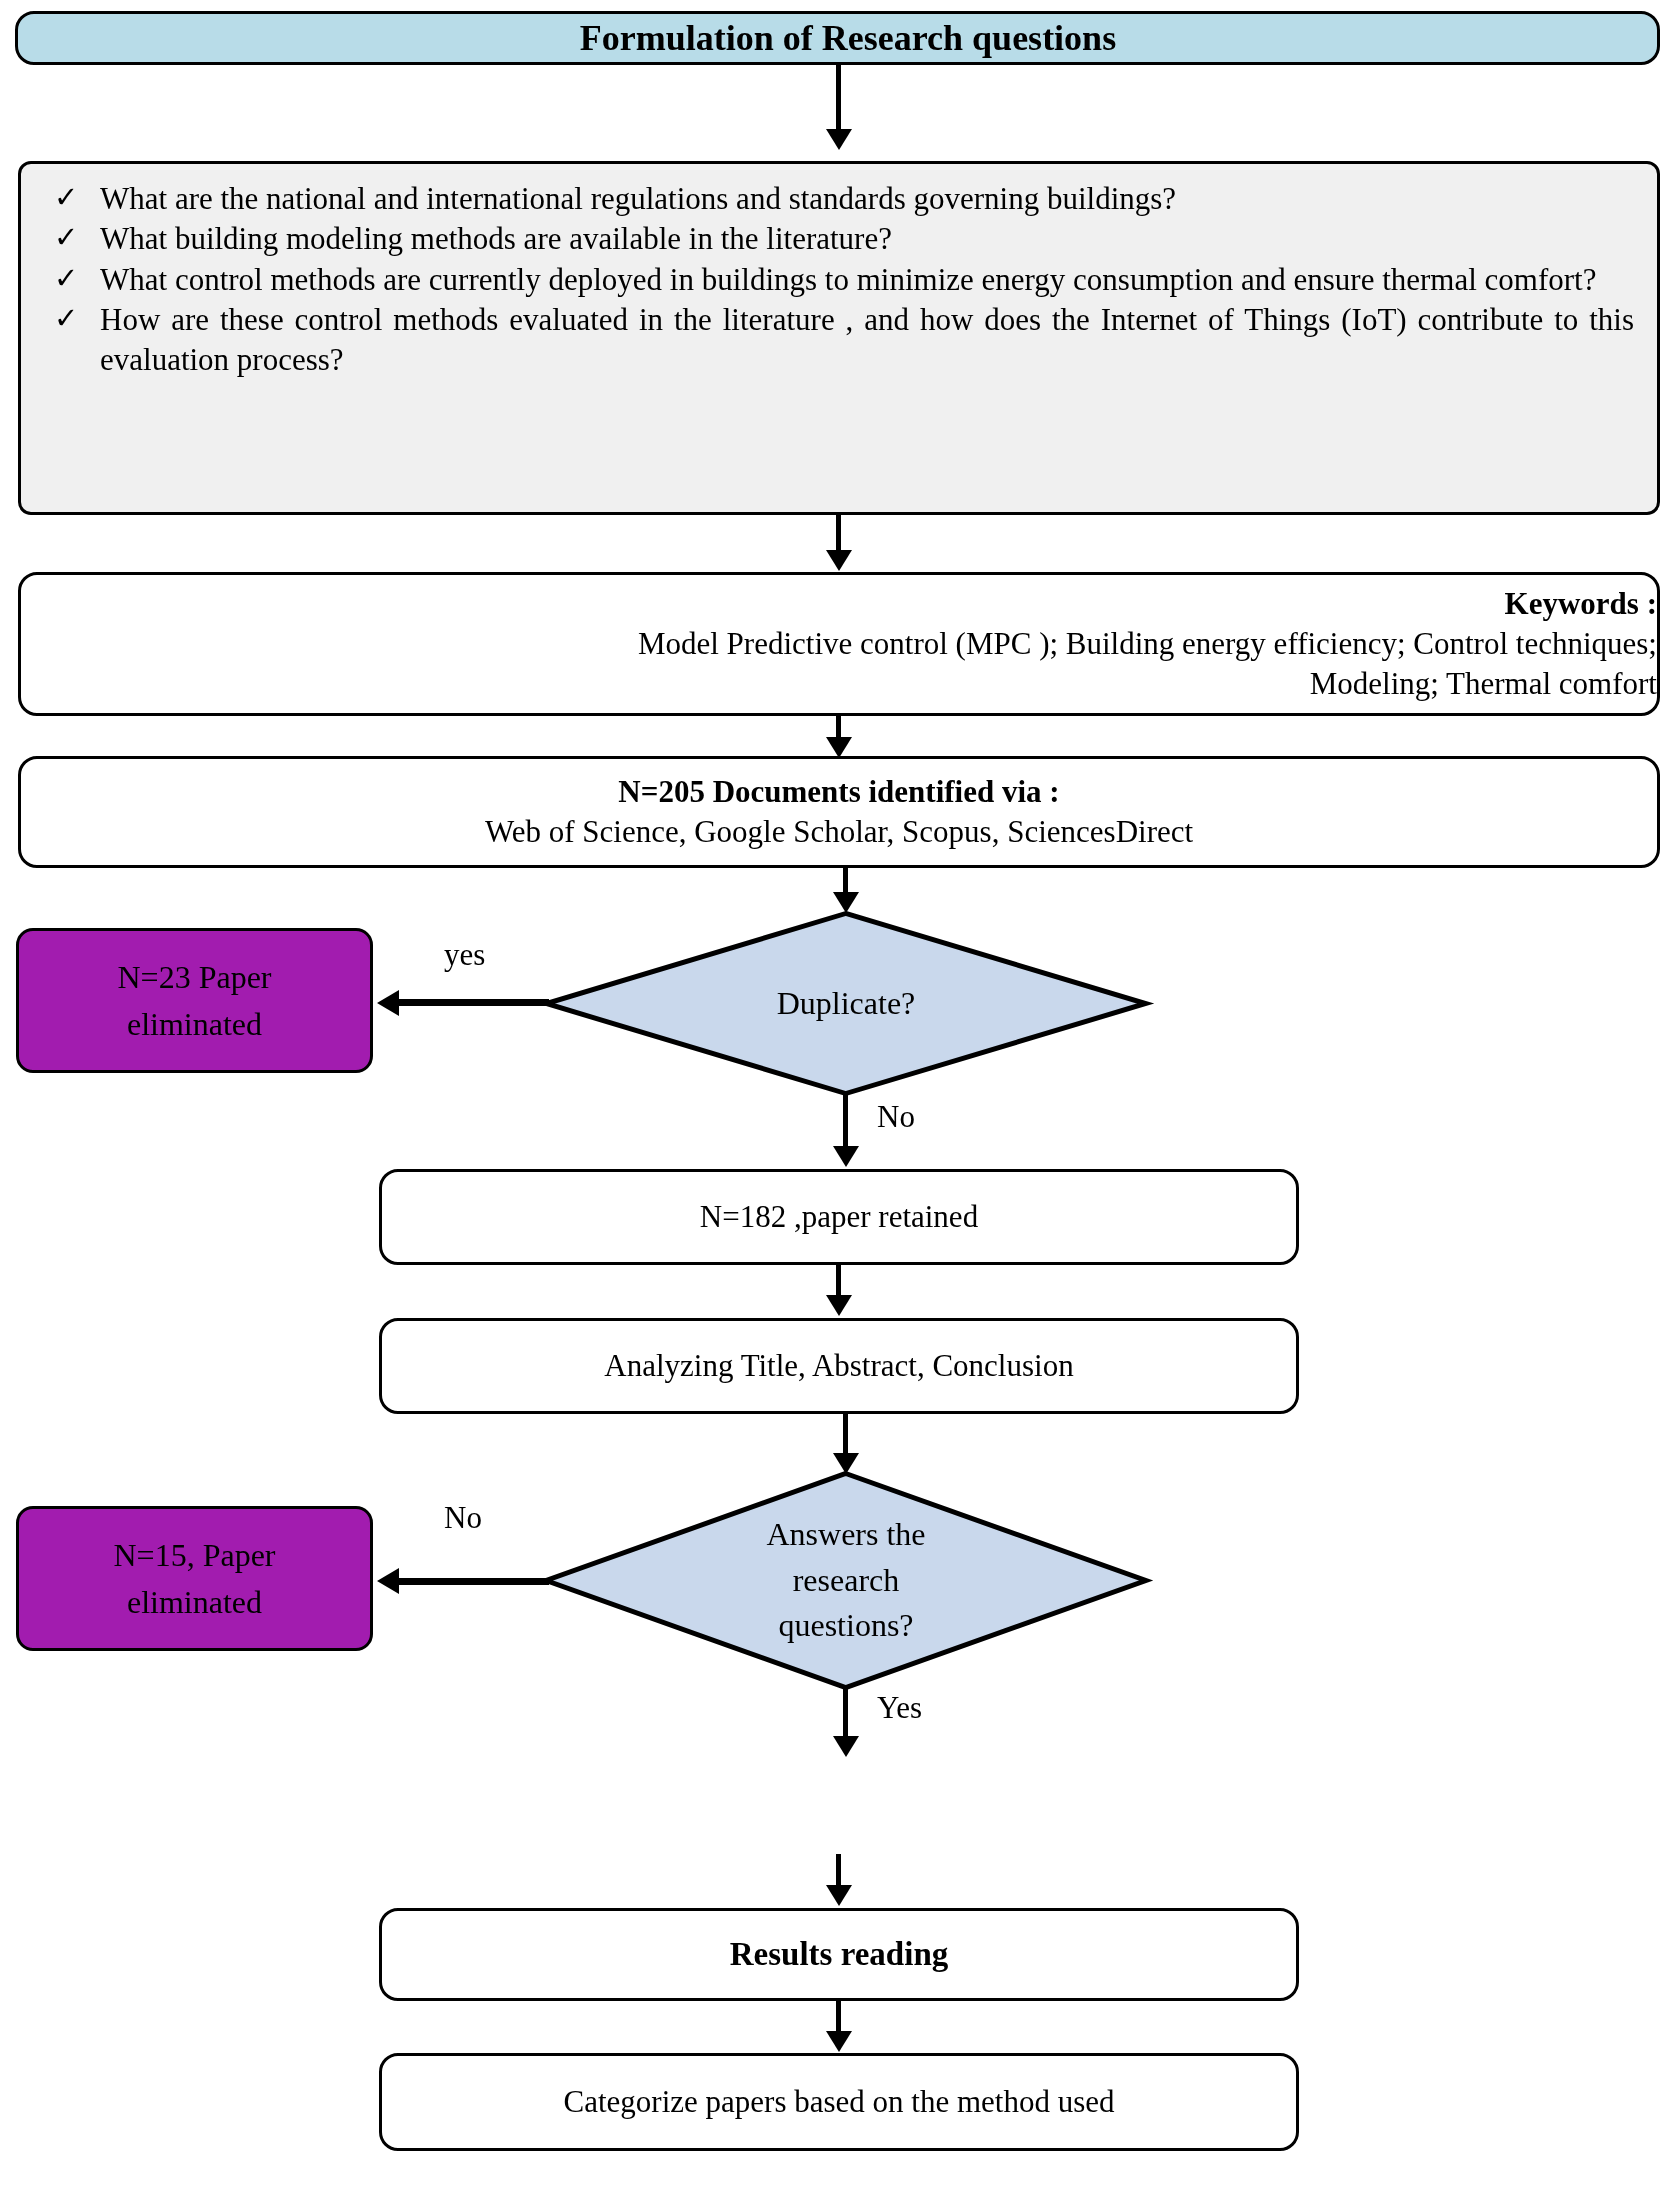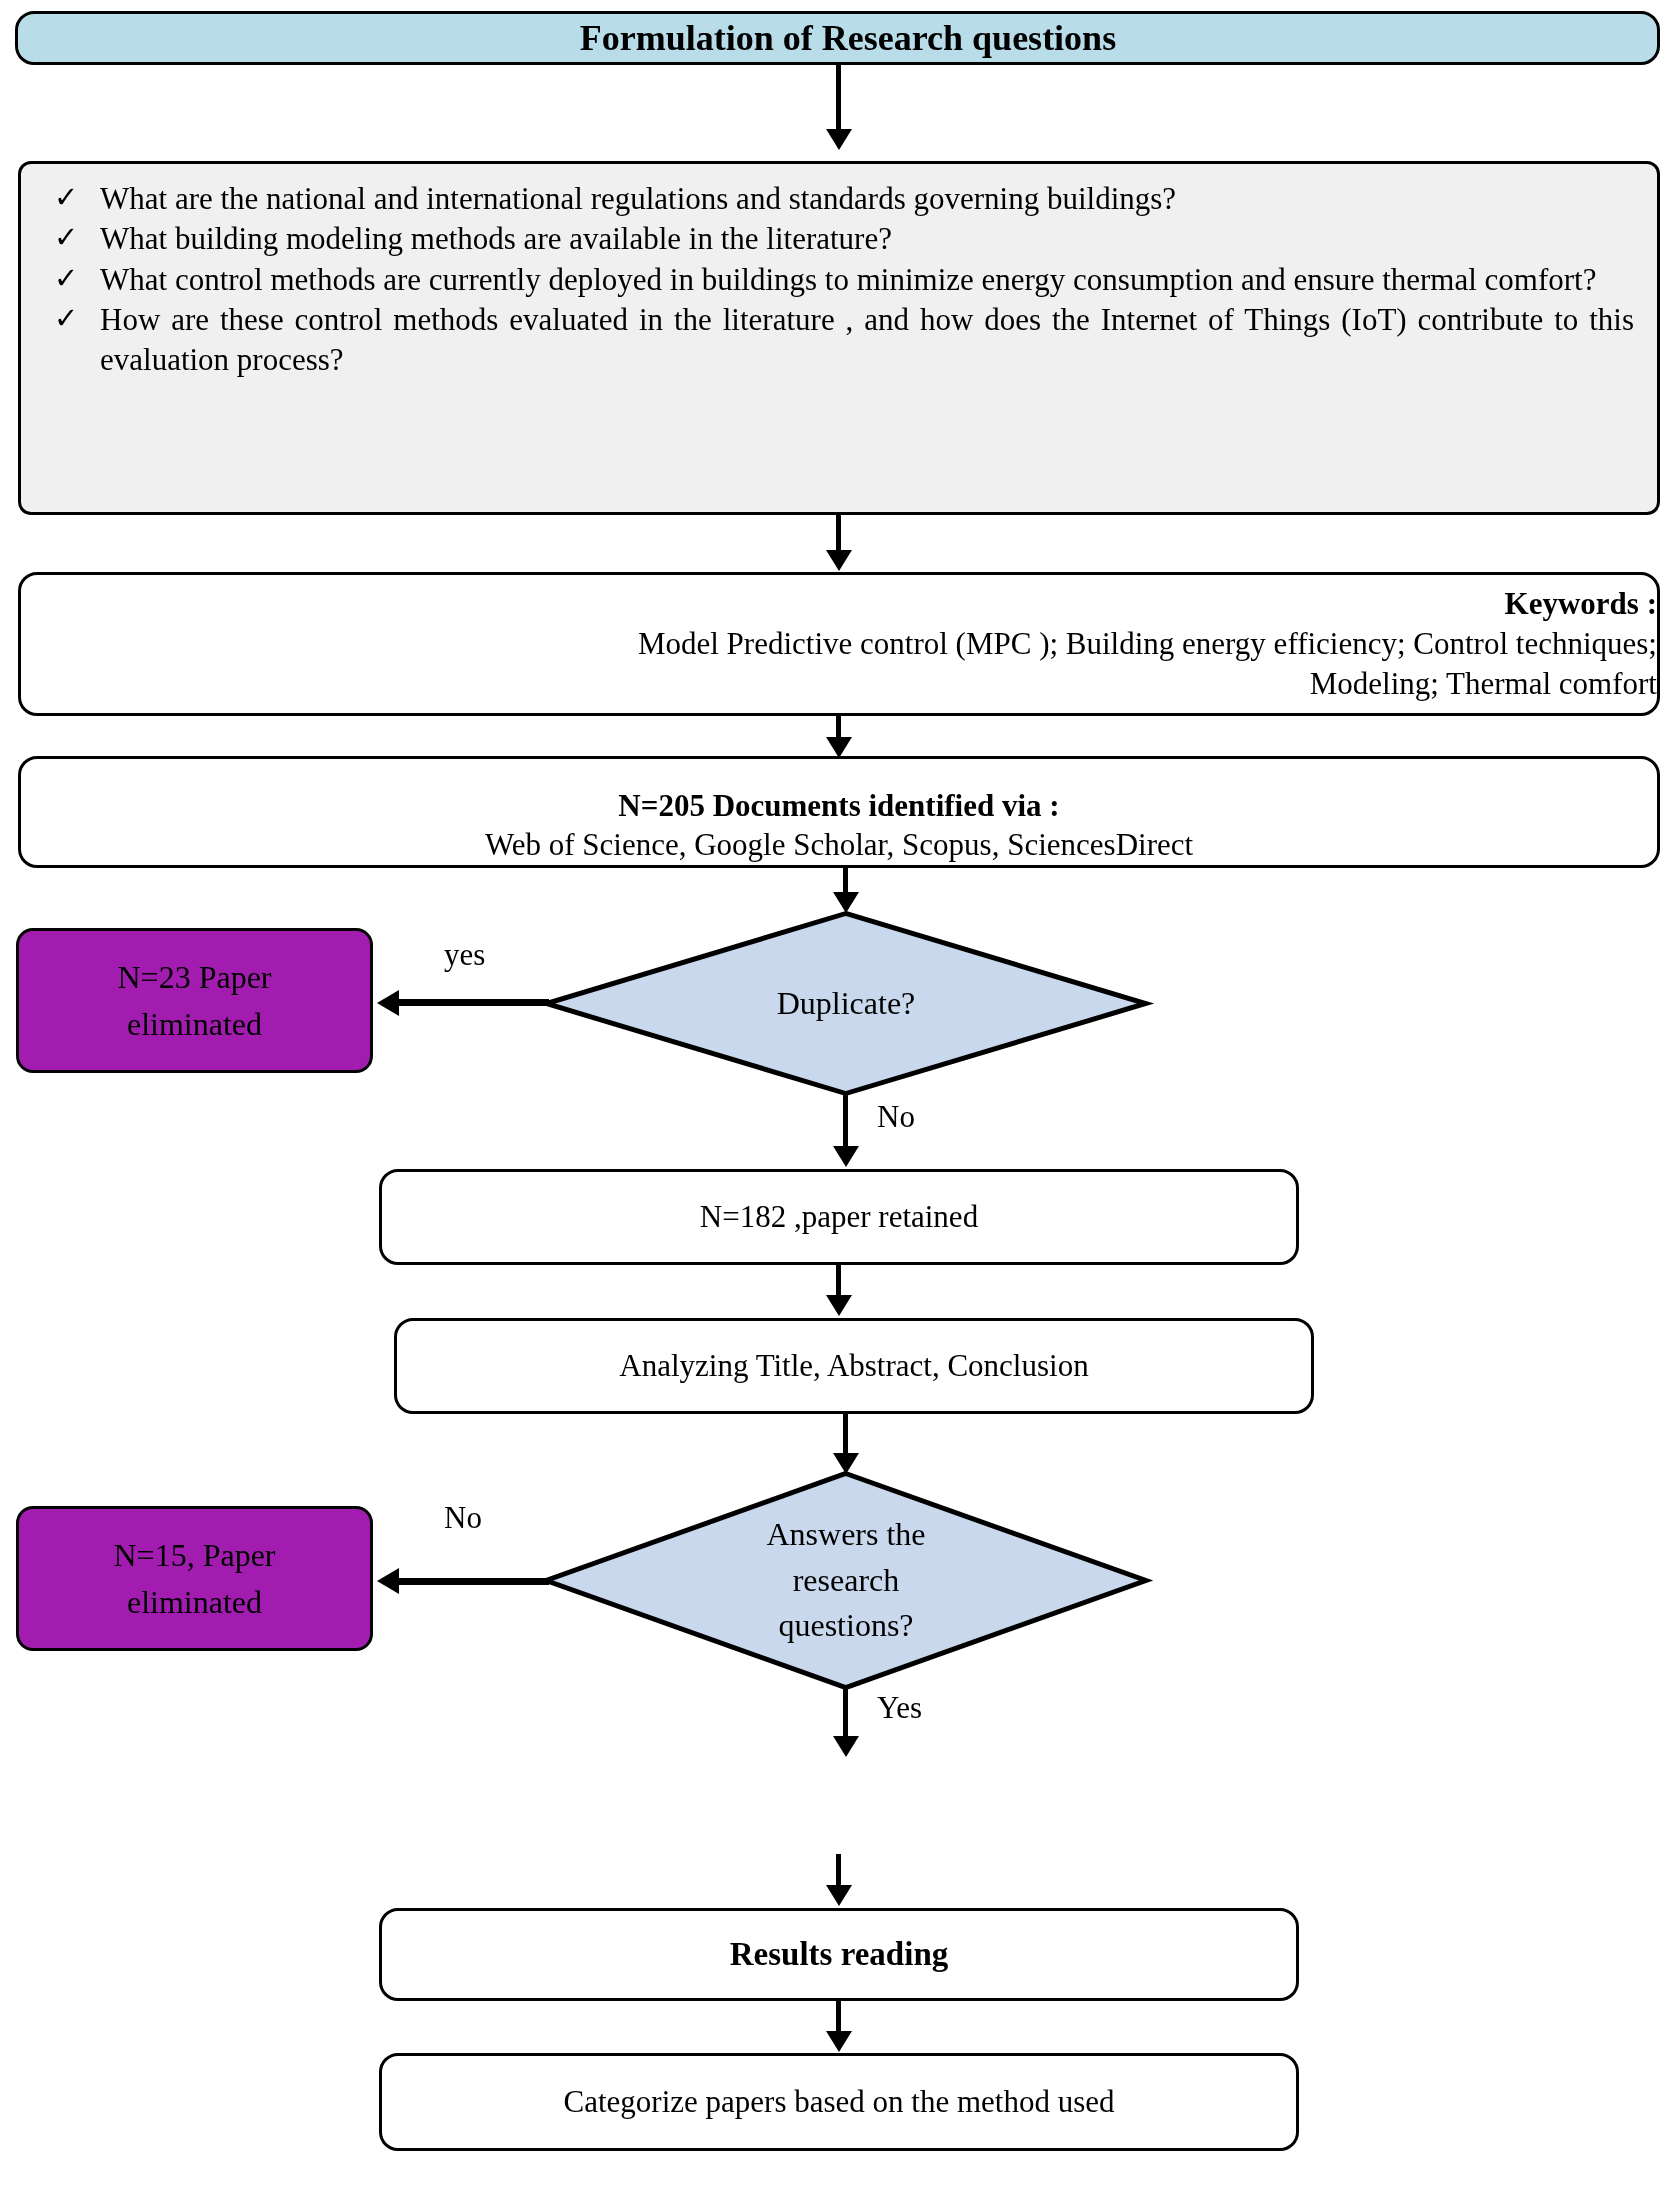--- a/index.html
+++ b/index.html
@@ -169,21 +169,21 @@
 
   <div class="node node-plain" style="left:18px; top:572px; width:1642px; height:144px;align-items:flex-end;">
     <span class="bold-line">Keywords :</span>
     <span>Model Predictive control (MPC ); Building energy efficiency; Control techniques;</span>
     <span>Modeling; Thermal comfort</span>
   </div>
 
   <div class="connector" style="left:836px; top:716px; width:5px; height:25px;"></div>
   <div class="arrow-down" style="left:826px; top:737px;"></div>
 
-  <div class="node node-plain" style="left:18px; top:756px; width:1642px; height:112px;justify-content:flex-end;">
+  <div class="node node-plain" style="left:18px; top:756px; width:1642px; height:112px;">
     <span class="bold-line">N=205 Documents identified via :</span>
     <span>Web of Science, Google Scholar, Scopus, SciencesDirect</span>
   </div>
 
   <div class="connector" style="left:843px; top:867px; width:5px; height:31px;"></div>
   <div class="arrow-down" style="left:833px; top:892px;"></div>
 
   <div class="diamond" style="left:543px; top:911px; width:606px; height:185px;">
     <svg width="606" height="185" viewBox="0 0 1215 372">
       <polygon points="607,5 1210,186 607,367 5,186" fill="#c9d8ec" stroke="#000000" stroke-width="10"></polygon>
@@ -206,21 +206,21 @@
   <div class="arrow-down" style="left:833px; top:1146px;"></div>
   <div class="edge-label" style="left:877px; top:1099px;">No</div>
 
   <div class="node node-plain" style="left:379px; top:1169px; width:920px; height:96px;">
     <span>N=182 ,paper retained</span>
   </div>
 
   <div class="connector" style="left:836px; top:1265px; width:5px; height:34px;"></div>
   <div class="arrow-down" style="left:826px; top:1295px;"></div>
 
-  <div class="node node-plain" style="left:379px; top:1318px; width:920px; height:96px;margin-left:15px;">
+  <div class="node node-plain" style="left:379px; top:1318px; width:920px; height:96px;">
     <span>Analyzing Title, Abstract, Conclusion</span>
   </div>
 
   <div class="connector" style="left:843px; top:1414px; width:5px; height:45px;"></div>
   <div class="arrow-down" style="left:833px; top:1453px;"></div>
 
   <div class="diamond" style="left:543px; top:1471px; width:606px; height:219px;">
     <svg width="606" height="219" viewBox="0 0 1215 440">
       <polygon points="607,5 1210,220 607,435 5,220" fill="#c9d8ec" stroke="#000000" stroke-width="10"></polygon>
     </svg>

